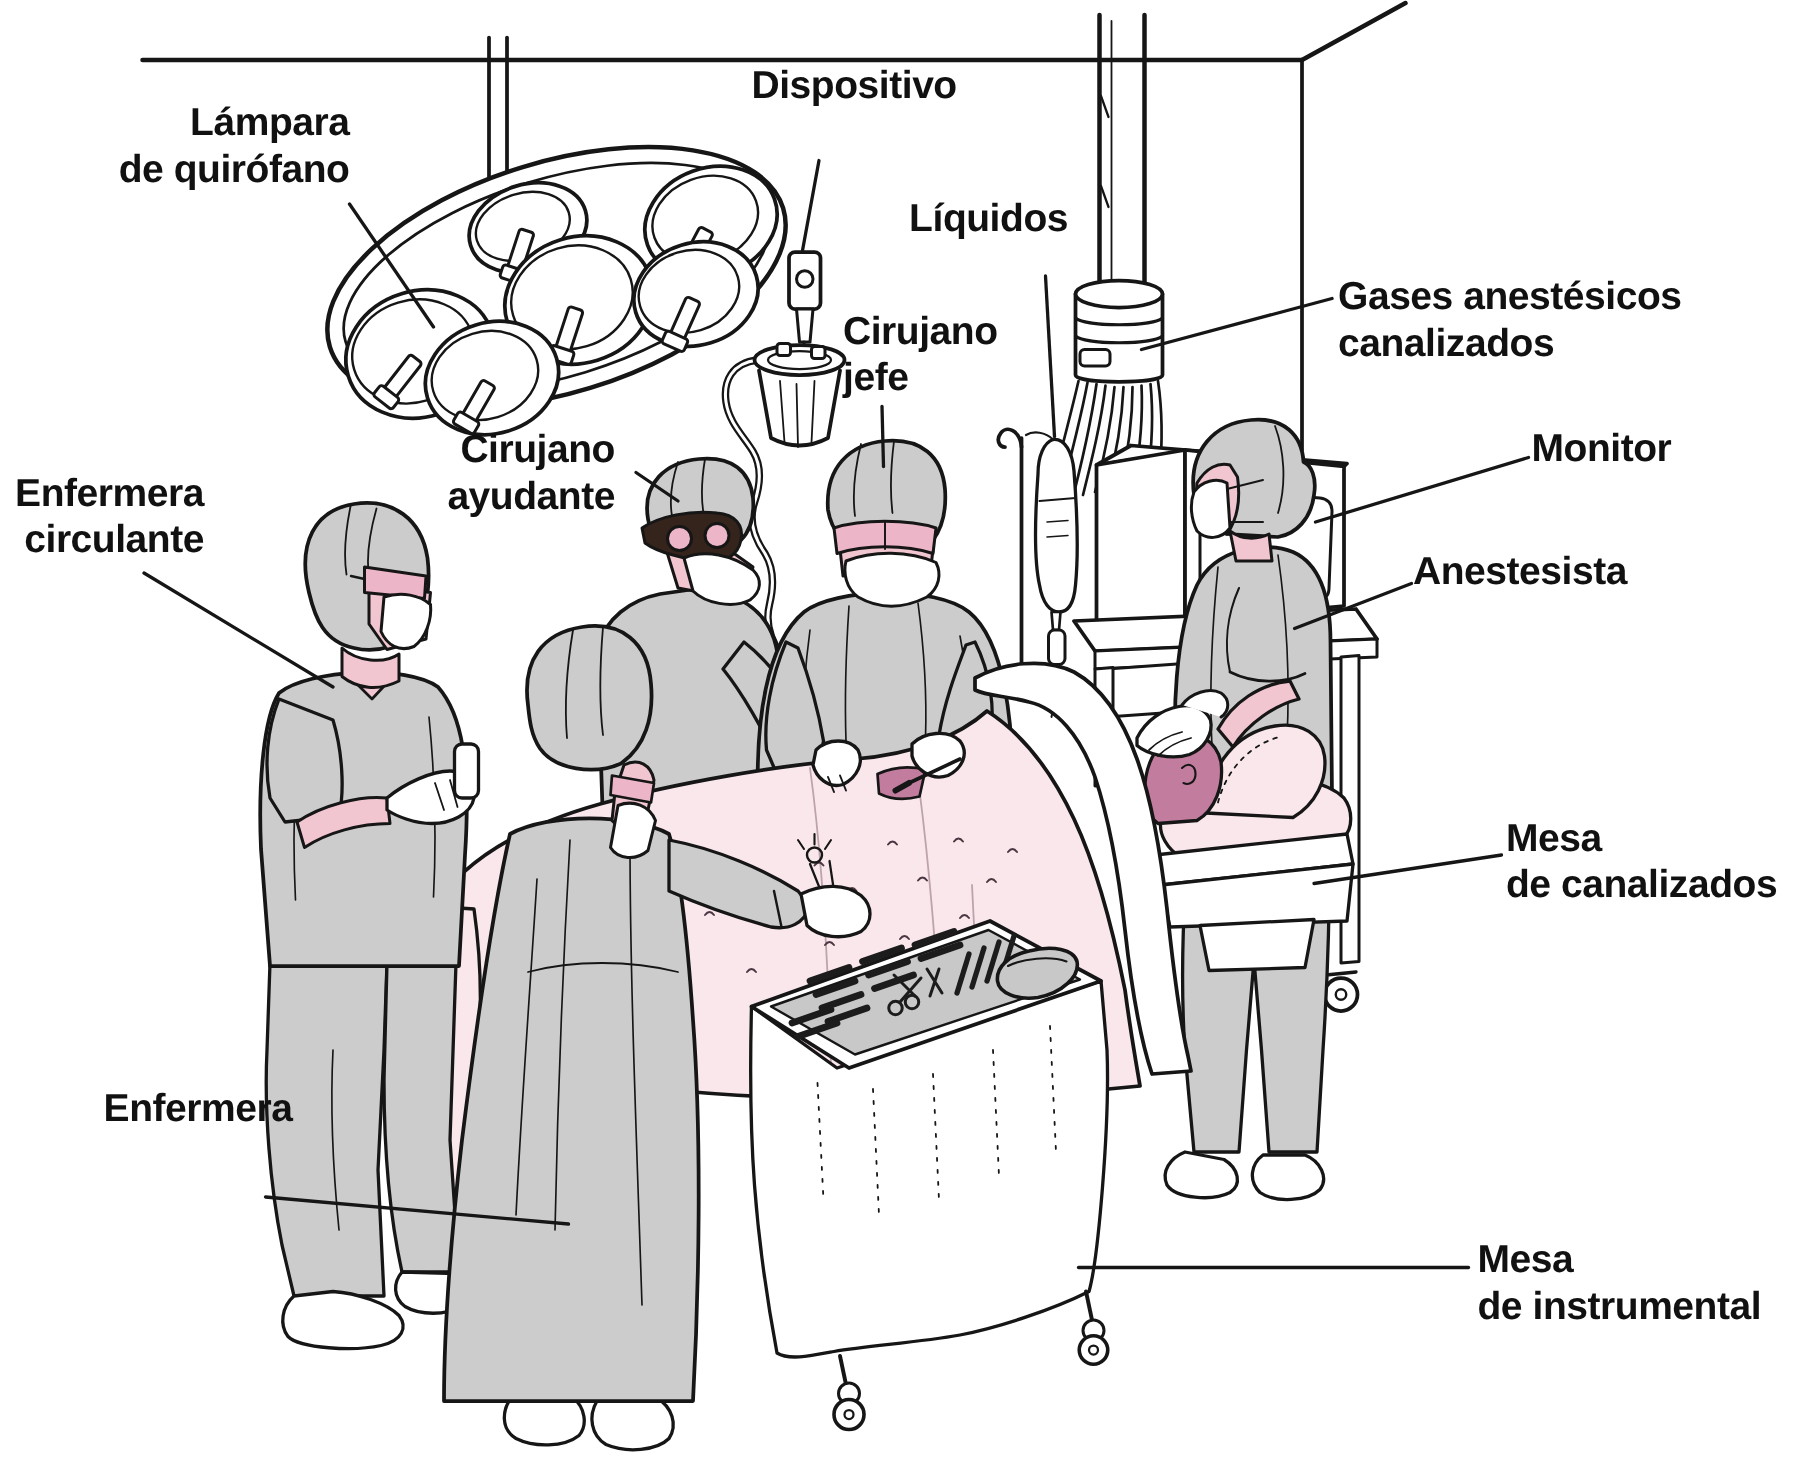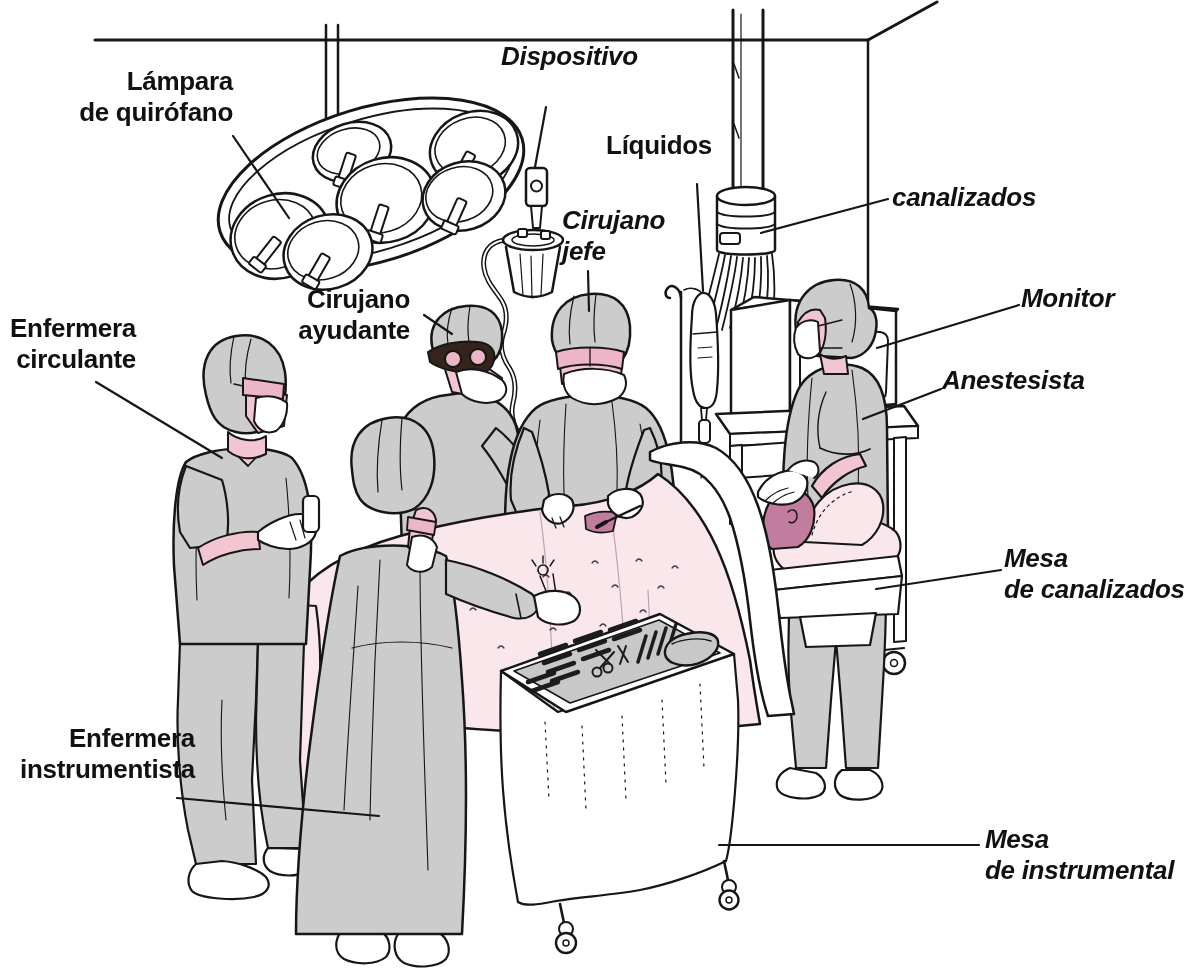--- a/index.html
+++ b/index.html
@@ -3,21 +3,21 @@
 <meta charset="utf-8">
 <style>
   html,body{margin:0;padding:0;background:#ffffff;}
   #stage{position:relative;width:1200px;height:976px;background:#ffffff;overflow:hidden;
          font-family:"Liberation Sans","DejaVu Sans",sans-serif;}
   #art{position:absolute;left:0;top:0;}
   .lbl{position:absolute;color:#111111;font-size:26px;font-weight:bold;line-height:31px;
        letter-spacing:-0.3px;white-space:nowrap;}
   .lbl span{display:block;}
   .lbl.r{text-align:right;}
-  .lbl.l{text-align:left;font-style:italic;}
+  .lbl.l{text-align:left;}
   
   #lbl-lamp        {left:33px;  top:66px;  width:200px;}
   #lbl-suction     {left:501px; top:41px;}
   #lbl-iv          {left:512px; top:130px; width:200px;}
   #lbl-chief       {left:562px; top:205px;}
   #lbl-gases       {left:892px; top:182px;}
   #lbl-assistant   {left:210px; top:284px; width:200px;}
   #lbl-circulating {left:0px;   top:313px; width:136px;}
   #lbl-monitor     {left:1021px;top:283px;}
   #lbl-anesthetist {left:942px; top:365px;text-align:center;}
@@ -425,20 +425,21 @@
   <span>Dispositivo</span>
 </div>
 <div class="lbl r" id="lbl-iv">
   <span>Líquidos</span>
 </div>
 <div class="lbl l" id="lbl-chief">
   <span>Cirujano</span>
   <span>jefe</span>
 </div>
 <div class="lbl l" id="lbl-gases">
+  <span>Gases anestésicos</span>
   <span>canalizados</span>
 </div>
 <div class="lbl r" id="lbl-assistant">
   <span>Cirujano</span>
   <span>ayudante</span>
 </div>
 <div class="lbl r" id="lbl-circulating">
   <span>Enfermera</span>
   <span>circulante</span>
 </div>
@@ -447,20 +448,19 @@
 </div>
 <div class="lbl l" id="lbl-anesthetist">
   <span>Anestesista</span>
 </div>
 <div class="lbl l" id="lbl-optable">
   <span>Mesa</span>
   <span>de canalizados</span>
 </div>
 <div class="lbl r" id="lbl-scrubnurse">
   <span>Enfermera</span>
-  <span>instrumentista</span>
 </div>
 <div class="lbl l" id="lbl-insttable">
   <span>Mesa</span>
   <span>de instrumental</span>
 </div>
 
 </div>
 
 </body></html>

